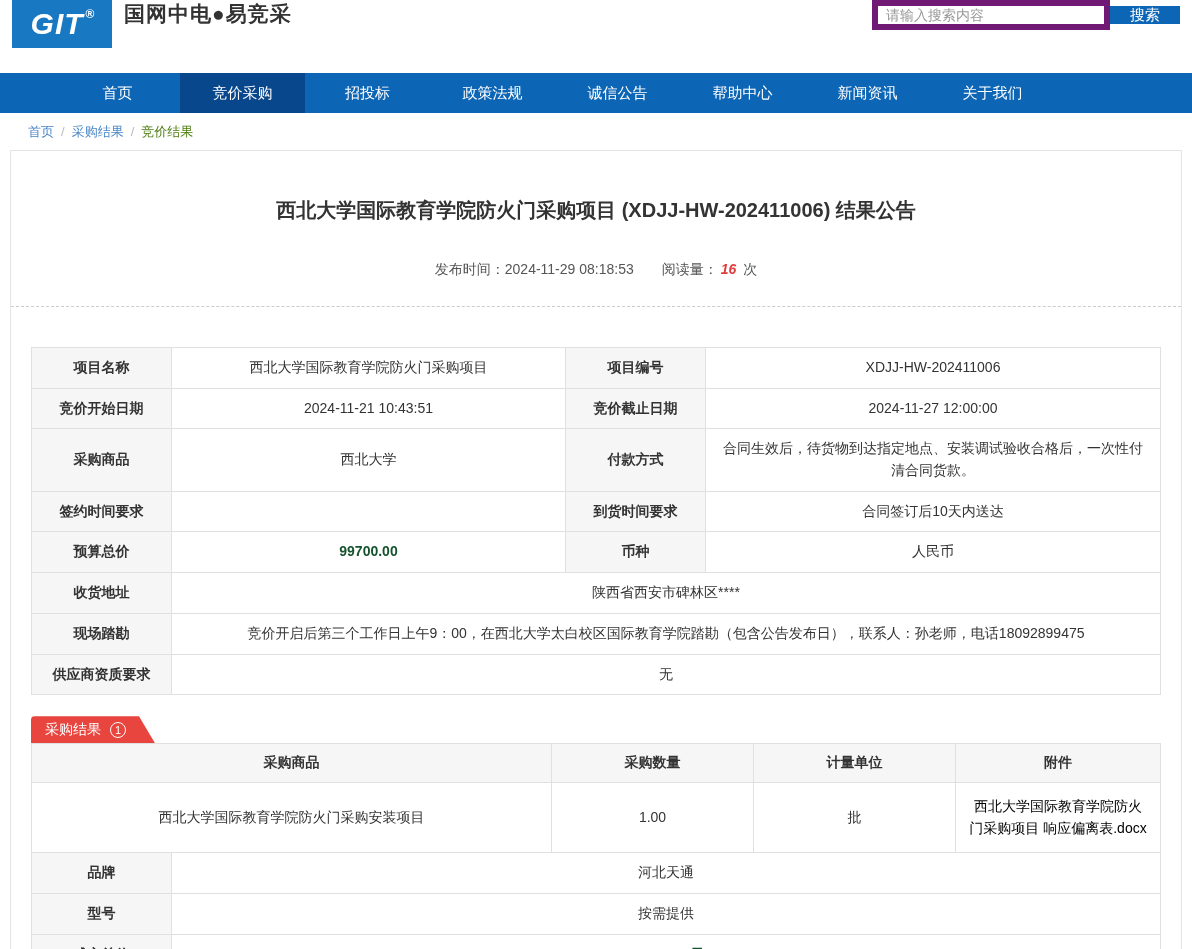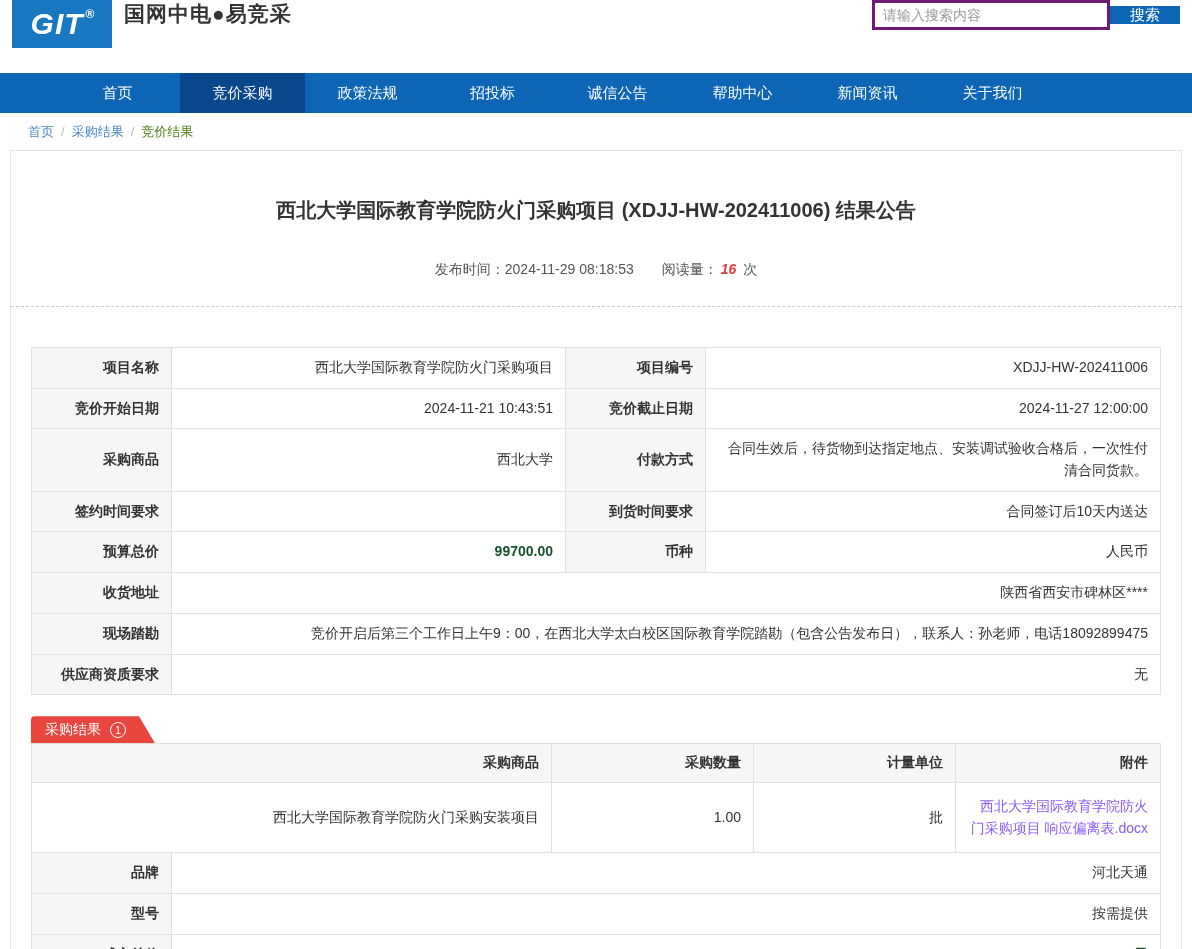--- a/index.html
+++ b/index.html
@@ -7,21 +7,21 @@
     font-family: "Liberation Sans", "DejaVu Sans", sans-serif; color: #333; }
 
   
   .topbar { height: 73px; display: flex; align-items: flex-start; padding: 0 12px; background: #fff; }
   .logo-box { width: 100px; height: 48px; background: #1878c2; color: #fff; display: flex;
     align-items: center; justify-content: center; font-weight: bold; font-style: italic;
     font-size: 30px; letter-spacing: 1px; }
   .logo-reg { font-size: 12px; font-style: normal; vertical-align: top; position: relative; top: -10px; left: 2px; }
   .site-name { font-size: 21px; font-weight: bold; color: #333; margin-left: 12px; letter-spacing: 1px; }
   .search-wrap { margin-left: auto; display: flex; align-items: center; }
-  .search-input { width: 238px; height: 30px; border: 3px solid #701a75; padding: 0 8px;
+  .search-input { width: 238px; height: 30px; border: 6px solid #701a75; padding: 0 8px;
     font-size: 14px; color: #333; outline: none; margin-left: 44px; }
   .search-input::placeholder { color: #999; }
   .search-btn { width: 70px; height: 18px; background: #0d65b5; color: #fff; border: none;
     font-size: 15px; cursor: pointer; }
 
   
   .nav { background: #0d65b5; height: 40px; }
   .nav ul { list-style: none; display: flex; padding-left: 55px; }
   .nav li { width: 125px; text-align: center; line-height: 40px; color: #fff; font-size: 15px; cursor: pointer; }
   .nav li.active { background: #09478c; }
@@ -37,24 +37,24 @@
   .article-title { text-align: center; font-size: 20px; font-weight: bold; color: #333; padding-top: 46px; }
   .article-meta { text-align: center; margin-top: 37px; font-size: 14px; color: #555; }
   .article-meta .gap { display: inline-block; width: 28px; }
   .views-count { color: #e03c3c; font-style: italic; margin: 0 3px; font-weight: bold; }
   .dashed-sep { border: none; border-top: 1px dashed #ccc; margin-top: 27px; }
 
   
   table { border-collapse: collapse; width: calc(100% - 40px); margin: 0 20px; font-size: 14px; table-layout: fixed; }
   .info-table { margin-top: 40px; }
   td, th { border: 1px solid #e0e0e0; padding: 9px 12px; line-height: 1.55; vertical-align: middle;
-    word-break: break-all; text-align: right; }
+    word-break: break-all; text-align: center; }
   td.cell-label, th { background: #f6f6f6; font-weight: bold; color: #333; }
   .red-bold { color: #14532d; font-weight: bold; }
-  a.attach-link { color: #8b5cf6; text-decoration: none; cursor: pointer; }
+  a.attach-link { color: #000000; text-decoration: none; cursor: pointer; }
 
   
   .result-badge { margin: 21px 20px 0; width: 124px; height: 27px; background: #e8453f; color: #fff;
     display: flex; align-items: center; padding-left: 14px; font-size: 14px; position: relative;
     clip-path: polygon(0 0, calc(100% - 16px) 0, 100% 100%, 0 100%); border-top-left-radius: 4px; }
   .badge-count { width: 16px; height: 16px; border: 1px solid #fff; border-radius: 50%;
     display: inline-flex; align-items: center; justify-content: center; font-size: 11px; margin-left: 9px; }
 
   .result-table th { padding: 8px 12px; }
   .result-table td { padding: 13px 12px; }
@@ -72,22 +72,22 @@
   <div class="search-wrap">
     <input class="search-input" type="text" placeholder="请输入搜索内容" style="">
     <button class="search-btn">搜索</button>
   </div>
 </div>
 
 <div class="nav">
   <ul id="nav-list">
       <li>首页</li>
       <li class="active">竞价采购</li>
+      <li>招投标</li>
       <li>政策法规</li>
-      <li>招投标</li>
       <li>诚信公告</li>
       <li>帮助中心</li>
       <li>新闻资讯</li>
       <li>关于我们</li>
     </ul>
 </div>
 
 <div class="breadcrumb" id="breadcrumb"><a>首页</a><span class="sep">/</span><a>采购结果</a><span class="sep">/</span><span class="current">竞价结果</span></div>
 
 <div class="card">

